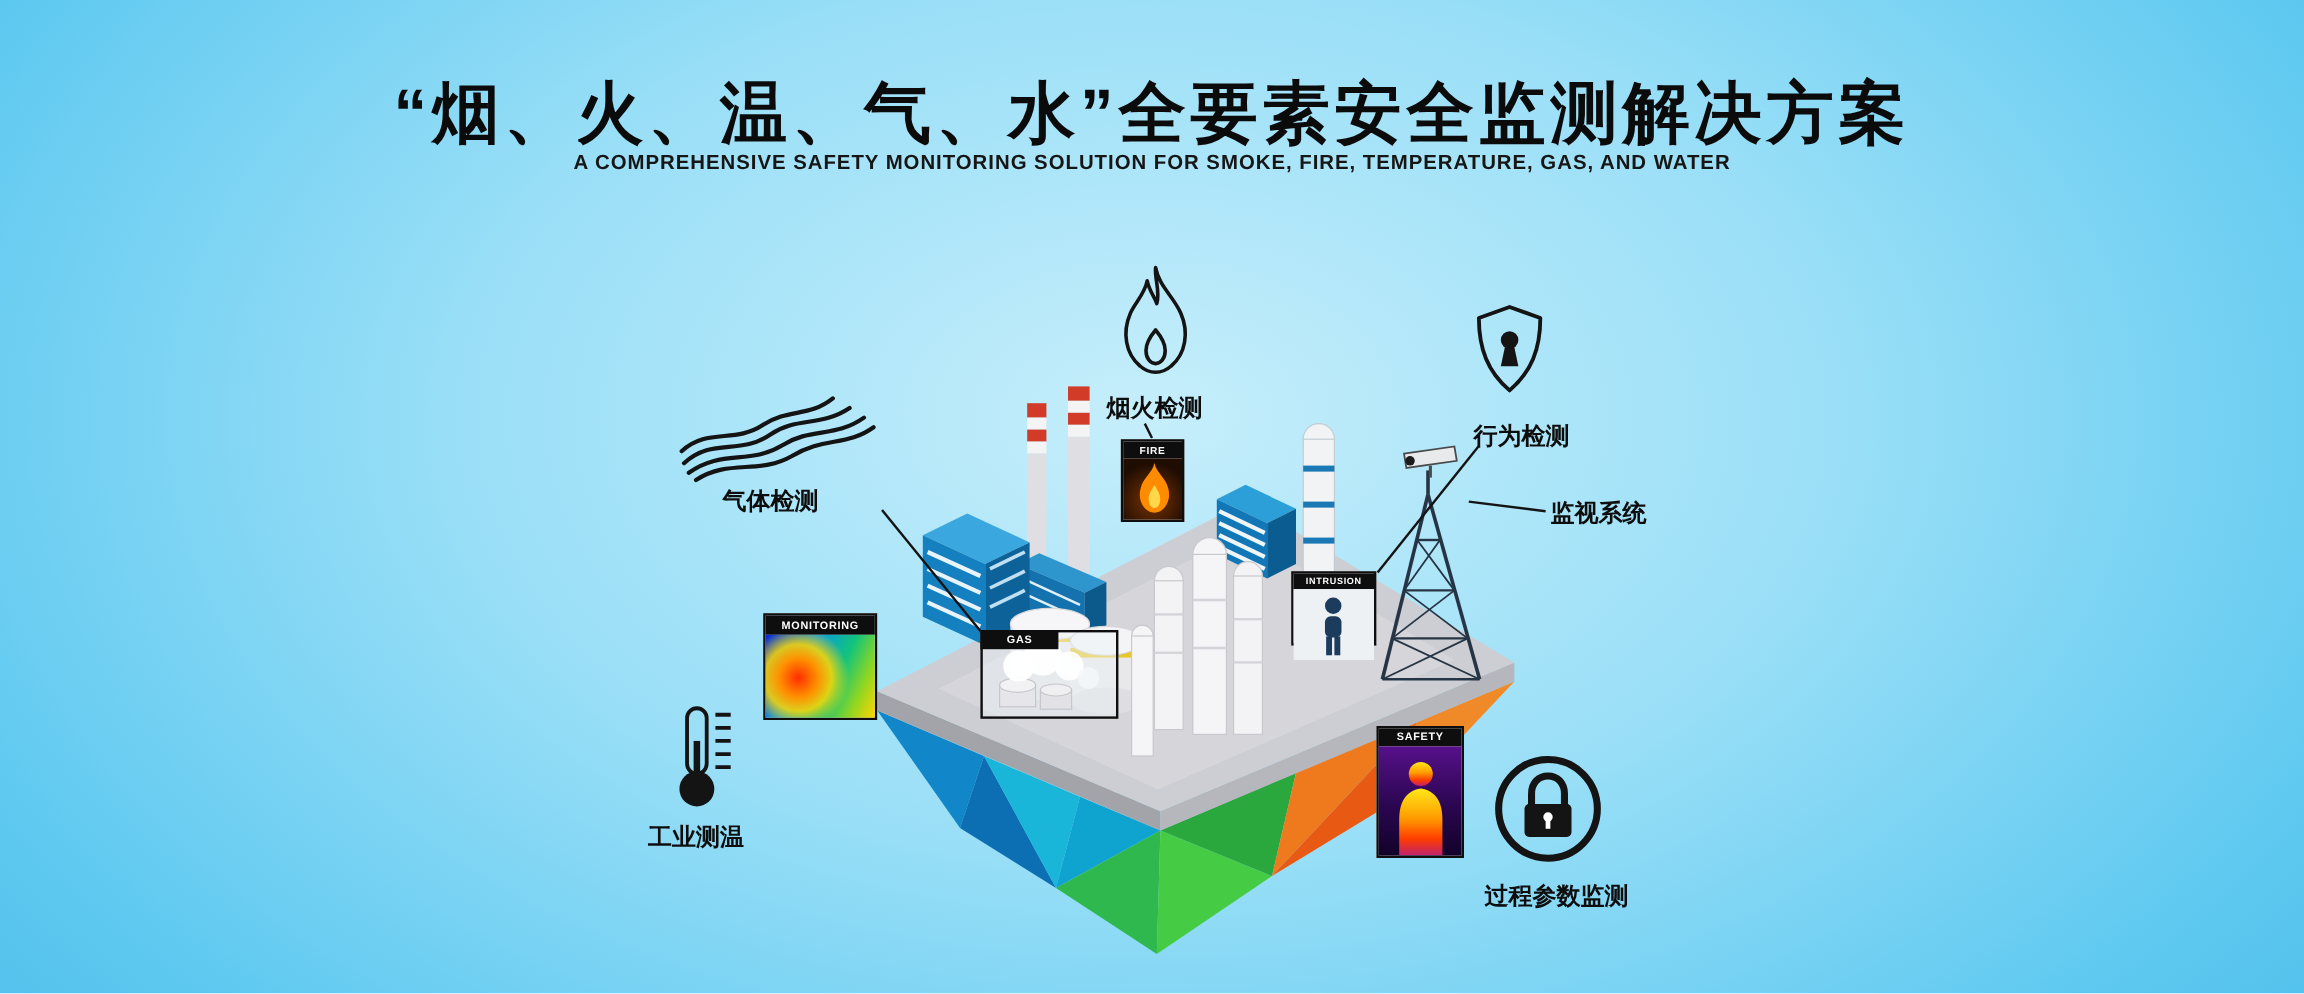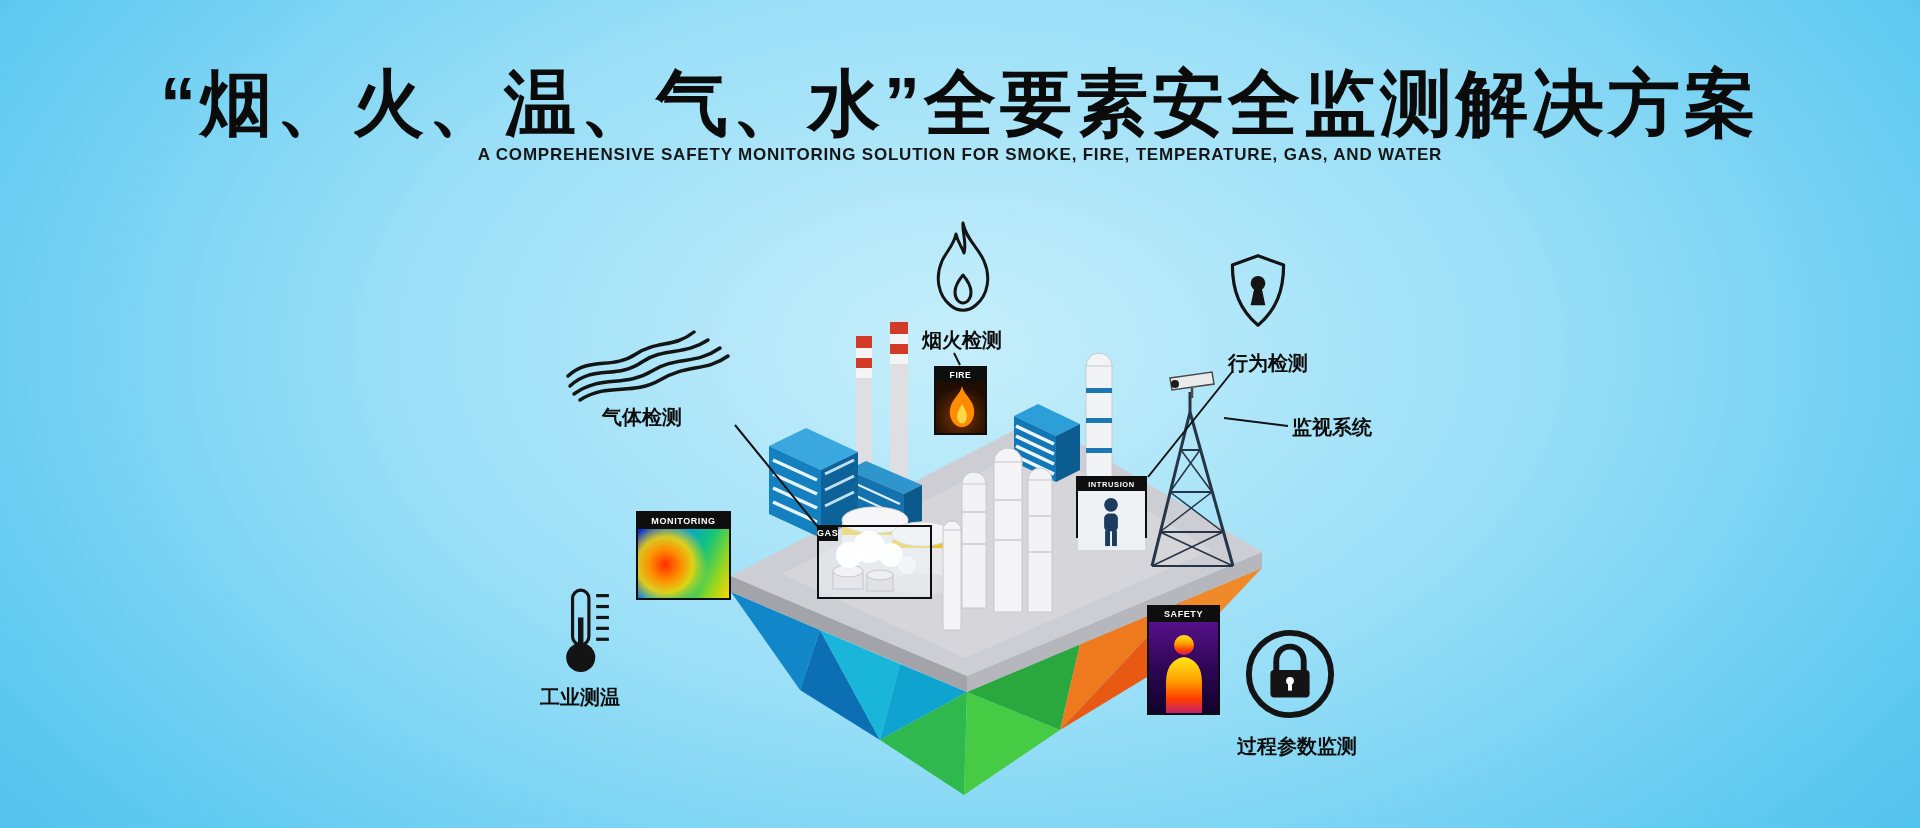--- a/index.html
+++ b/index.html
@@ -6,21 +6,21 @@
   html,body { width:1920px; height:828px; overflow:hidden;
     font-family:"Liberation Sans","DejaVu Sans",sans-serif; }
 
   .banner { position:relative; width:1920px; height:828px; overflow:hidden;
     background:
       radial-gradient(ellipse 1500px 950px at 50% 42%,
         #c6eefb 0%, #9adff7 38%, #5fc9f0 72%, #3db5e6 100%); }
 
   
   .header { position:absolute; top:62px; left:0; width:100%; text-align:center; }
-  .title { font-size:72px; font-weight:900; color:#0b0b0b; letter-spacing:4px; line-height:1.15; }
+  .title { font-size:56px; font-weight:900; color:#0b0b0b; letter-spacing:4px; line-height:1.15; }
   .subtitle { margin-top:0; font-size:17px; font-weight:600; color:#161616; letter-spacing:0.8px; }
 
   
   .scene-svg { position:absolute; left:0; top:0; width:1920px; height:828px; }
 
   
   .panel { position:absolute; border:2px solid #0e0e0e; background:#fff; }
   .panel-label { background:#0e0e0e; color:#ffffff; font-weight:700; text-align:center;
     letter-spacing:0.6px; }
   .panel-body { position:relative; width:100%; overflow:hidden; }
@@ -33,21 +33,21 @@
       linear-gradient(115deg, #0726d6 0%, #0898e6 35%, #12c47c 62%, #8fd622 82%, #ffd400 100%); }
 
   .panel-fire { left:934px; top:366px; width:53px; height:69px; }
   .panel-fire .panel-label { height:14px; line-height:14px; font-size:8.5px; }
   .panel-fire .panel-body { height:51px;
     background: radial-gradient(circle at 50% 68%, #7a3404 0%, #200d02 72%); }
   .panel-fire svg { position:absolute; left:2px; top:1px; }
 
   .panel-gas { left:817px; top:525px; width:115px; height:74px; background:rgba(238,243,246,0.45); }
   .panel-gas .gas-tag { position:absolute; top:-2px; left:-2px; background:#0e0e0e; color:#fff;
-    font-size:9px; font-weight:700; padding:3px 0; letter-spacing:0.6px; }
+    font-size:9px; font-weight:700; padding:3px 22px; letter-spacing:0.6px; }
 
   .panel-intrusion { left:1076px; top:476px; width:71px; height:62px; }
   .panel-intrusion .panel-label { height:13px; line-height:13px; font-size:7.5px; }
   .panel-intrusion .panel-body { height:59px; background:#eef1f4; }
 
   .panel-safety { left:1147px; top:605px; width:73px; height:110px; }
   .panel-safety .panel-label { height:15px; line-height:15px; font-size:9px; }
   .panel-safety .panel-body { height:91px;
     background: linear-gradient(180deg,#57108a 0%,#2a0650 55%,#12022a 100%); }
 

